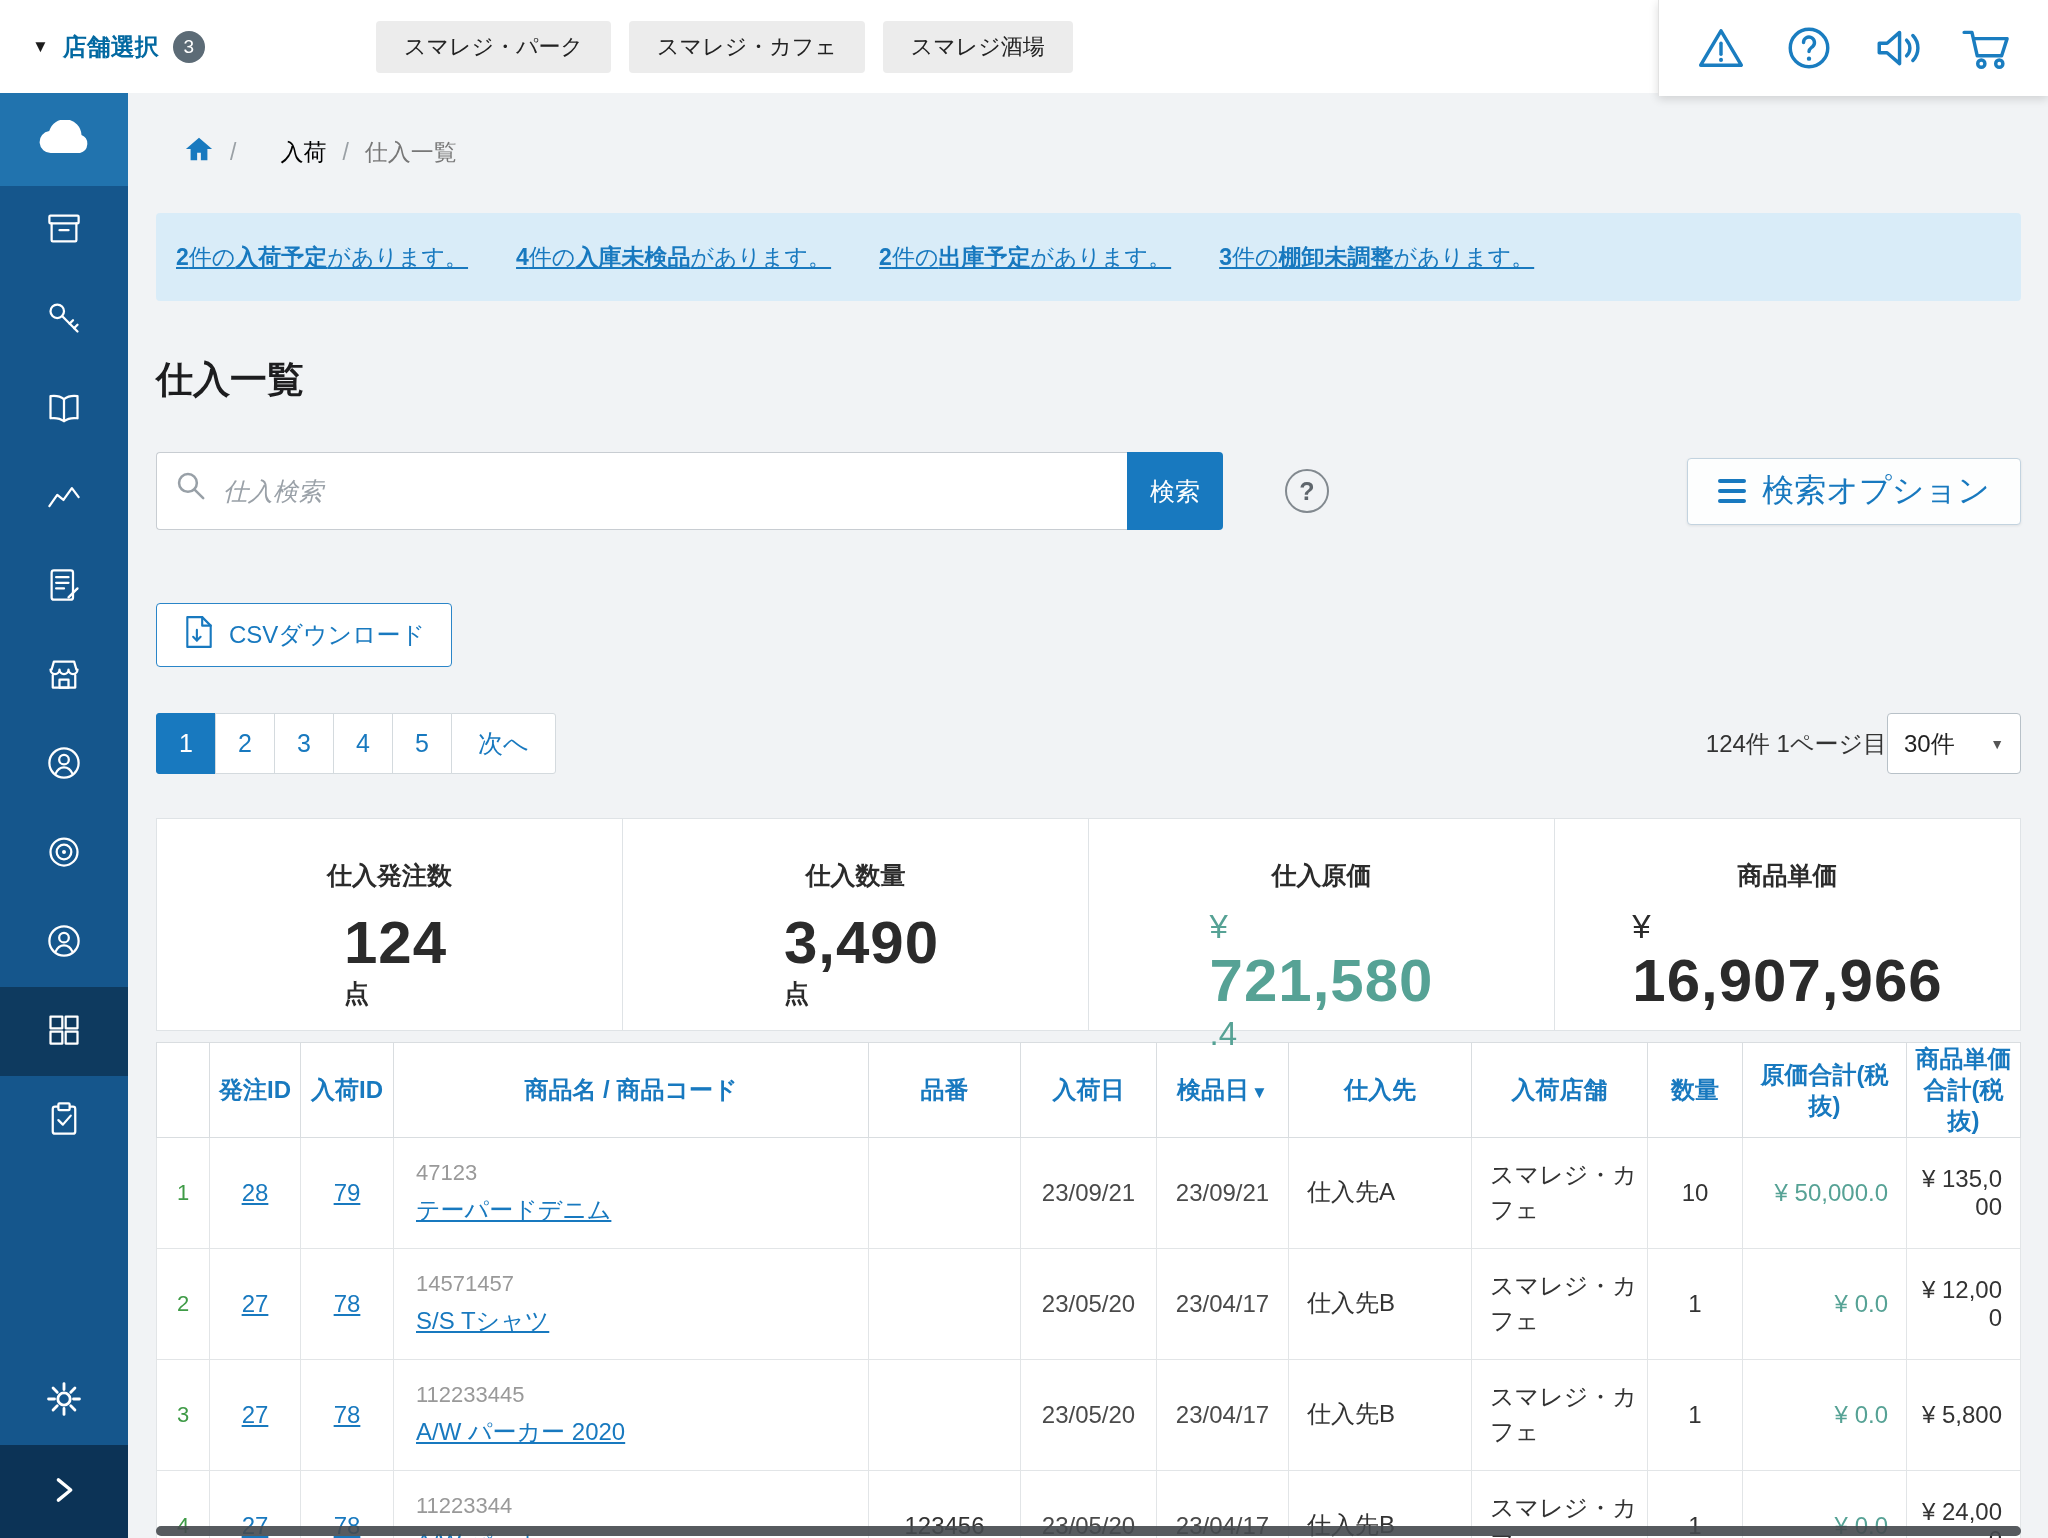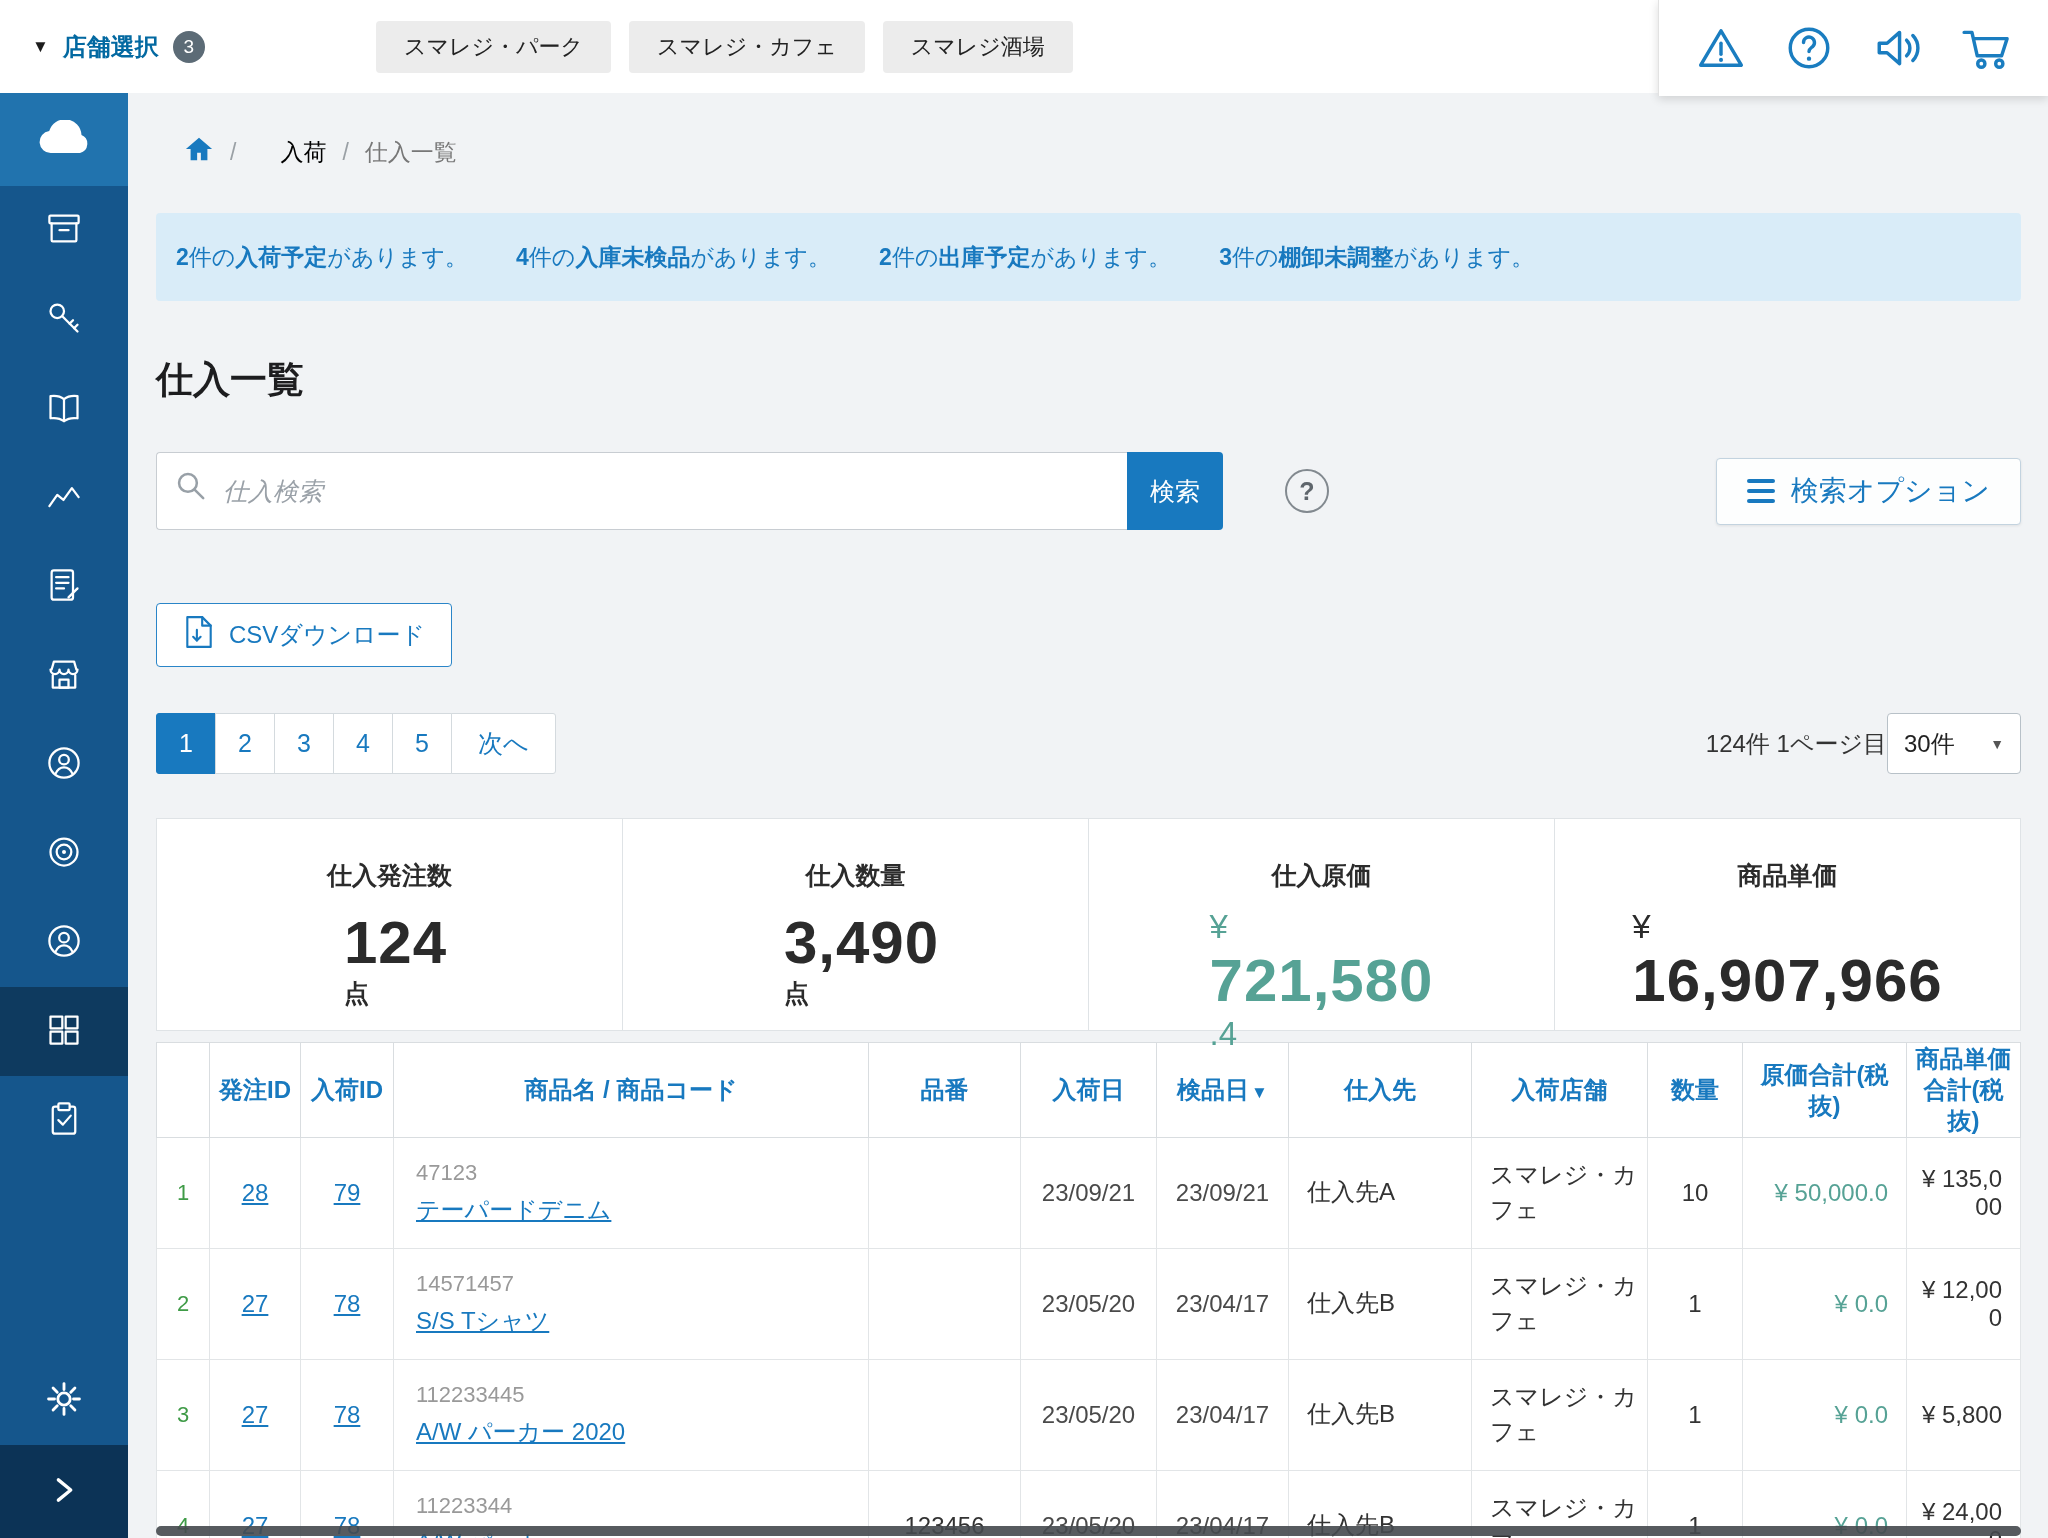--- a/index.html
+++ b/index.html
@@ -28,33 +28,33 @@
 
   
   .main{position:absolute;left:128px;top:93px;right:0;bottom:0;padding:40px 27px 0 28px;overflow:hidden;}
 
   .breadcrumb{display:flex;align-items:center;gap:16px;font-size:23px;margin-top:2px;}
   .breadcrumb a{color:#000000;display:flex;align-items:center;margin-left:28px;}
   .crumb-sep{color:#9aa0a5;}
   .crumb-current{color:#777;}
 
   .alert-banner{margin-top:44px;background:#d9ecf8;border-radius:4px;height:88px;display:flex;align-items:center;gap:48px;padding:0 20px;font-size:23px;}
-  .alert-link{color:#1879bf;}
+  .alert-link{color:#1879bf;text-decoration:underline;}
   .alert-link b{font-weight:700;}
 
   .page-title{margin-top:54px;font-size:37px;font-weight:700;color:#1d1d1f;}
 
   .search-row{margin-top:52px;display:flex;align-items:center;height:68px;}
   .search-box{display:flex;width:1067px;height:78px;position:relative;border-radius:7px;}
   .search-input{flex:1;border:1px solid #c8cdd2;border-right:none;border-radius:4px 0 0 4px;padding:0 20px 0 66px;font-size:25px;color:#333;background:#fff;outline:none;font-family:inherit;}
   .search-input::placeholder{color:#9aa1a8;font-style:italic;}
   .search-icon-wrap{position:absolute;left:18px;top:17px;pointer-events:none;}
   .search-submit{width:96px;background:#1879bf;color:#fff;border:none;border-radius:0 4px 4px 0;font-size:25px;cursor:pointer;font-family:inherit;}
   .search-help{margin-left:62px;width:44px;height:44px;border:2px solid #82898f;border-radius:50%;color:#5f666c;font-size:25px;font-weight:700;display:flex;align-items:center;justify-content:center;cursor:pointer;}
-  .search-options{margin-left:auto;height:67px;background:#fdfefe;border:1px solid #c3d3df;border-radius:4px;display:flex;align-items:center;gap:16px;padding:0 30px;color:#1879bf;font-size:28px;box-shadow:0 1px 3px rgba(0,0,0,.08);cursor:pointer;}
+  .search-options{margin-left:auto;height:67px;background:#fdfefe;border:1px solid #c3d3df;border-radius:4px;display:flex;align-items:center;gap:16px;padding:0 30px;color:#1879bf;font-size:32px;box-shadow:0 1px 3px rgba(0,0,0,.08);cursor:pointer;}
   .hamburger{display:flex;flex-direction:column;gap:6px;}
   .hamburger span{display:block;width:28px;height:4px;background:#1879bf;border-radius:2px;}
 
   .csv-btn{margin-top:78px;height:64px;background:#fff;border:1px solid #2a85c8;border-radius:4px;display:inline-flex;align-items:center;gap:14px;padding:0 26px;color:#1879bf;font-size:24px;cursor:pointer;}
 
   .pagination-row{margin-top:46px;display:flex;align-items:center;}
   .pages{display:flex;}
   .page-btn{min-width:60px;height:61px;border:1px solid #d4dade;background:#fff;color:#1879bf;font-size:25px;display:flex;align-items:center;justify-content:center;margin-left:-1px;padding:0 18px;}
   .page-btn:first-child{margin-left:0;border-radius:3px 0 0 3px;}
   .page-btn.next{border-radius:0 3px 3px 0;padding:0 26px;}

